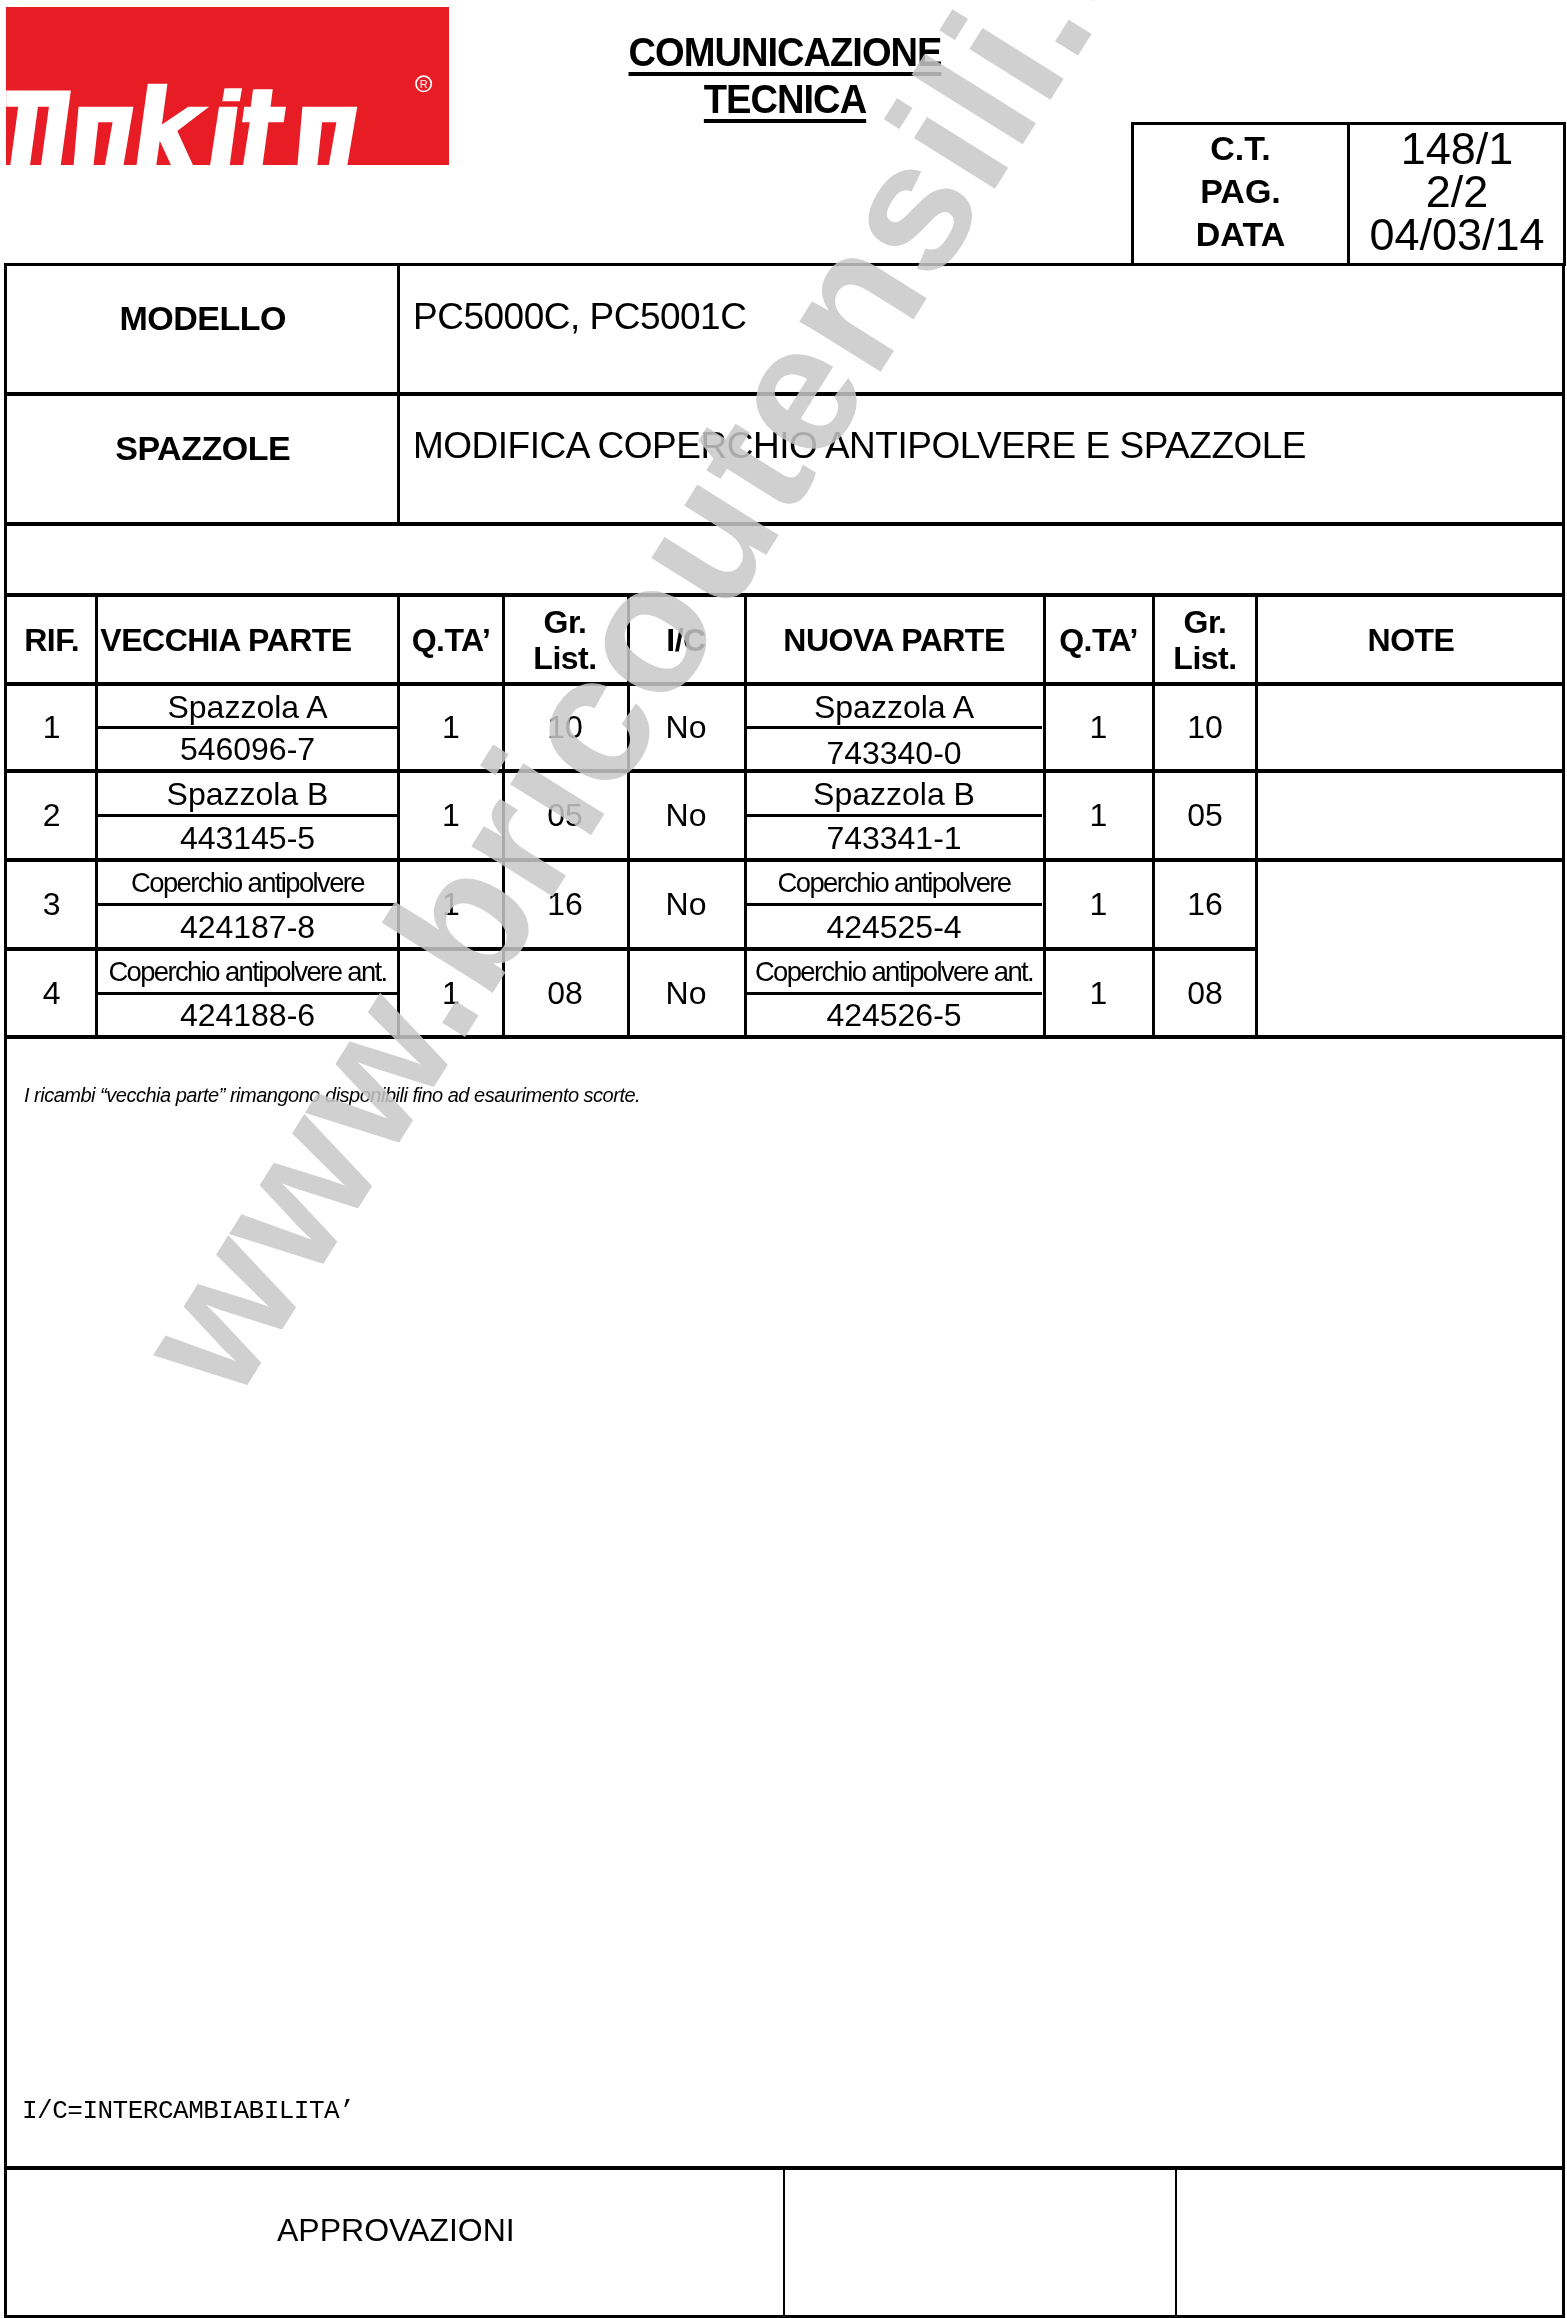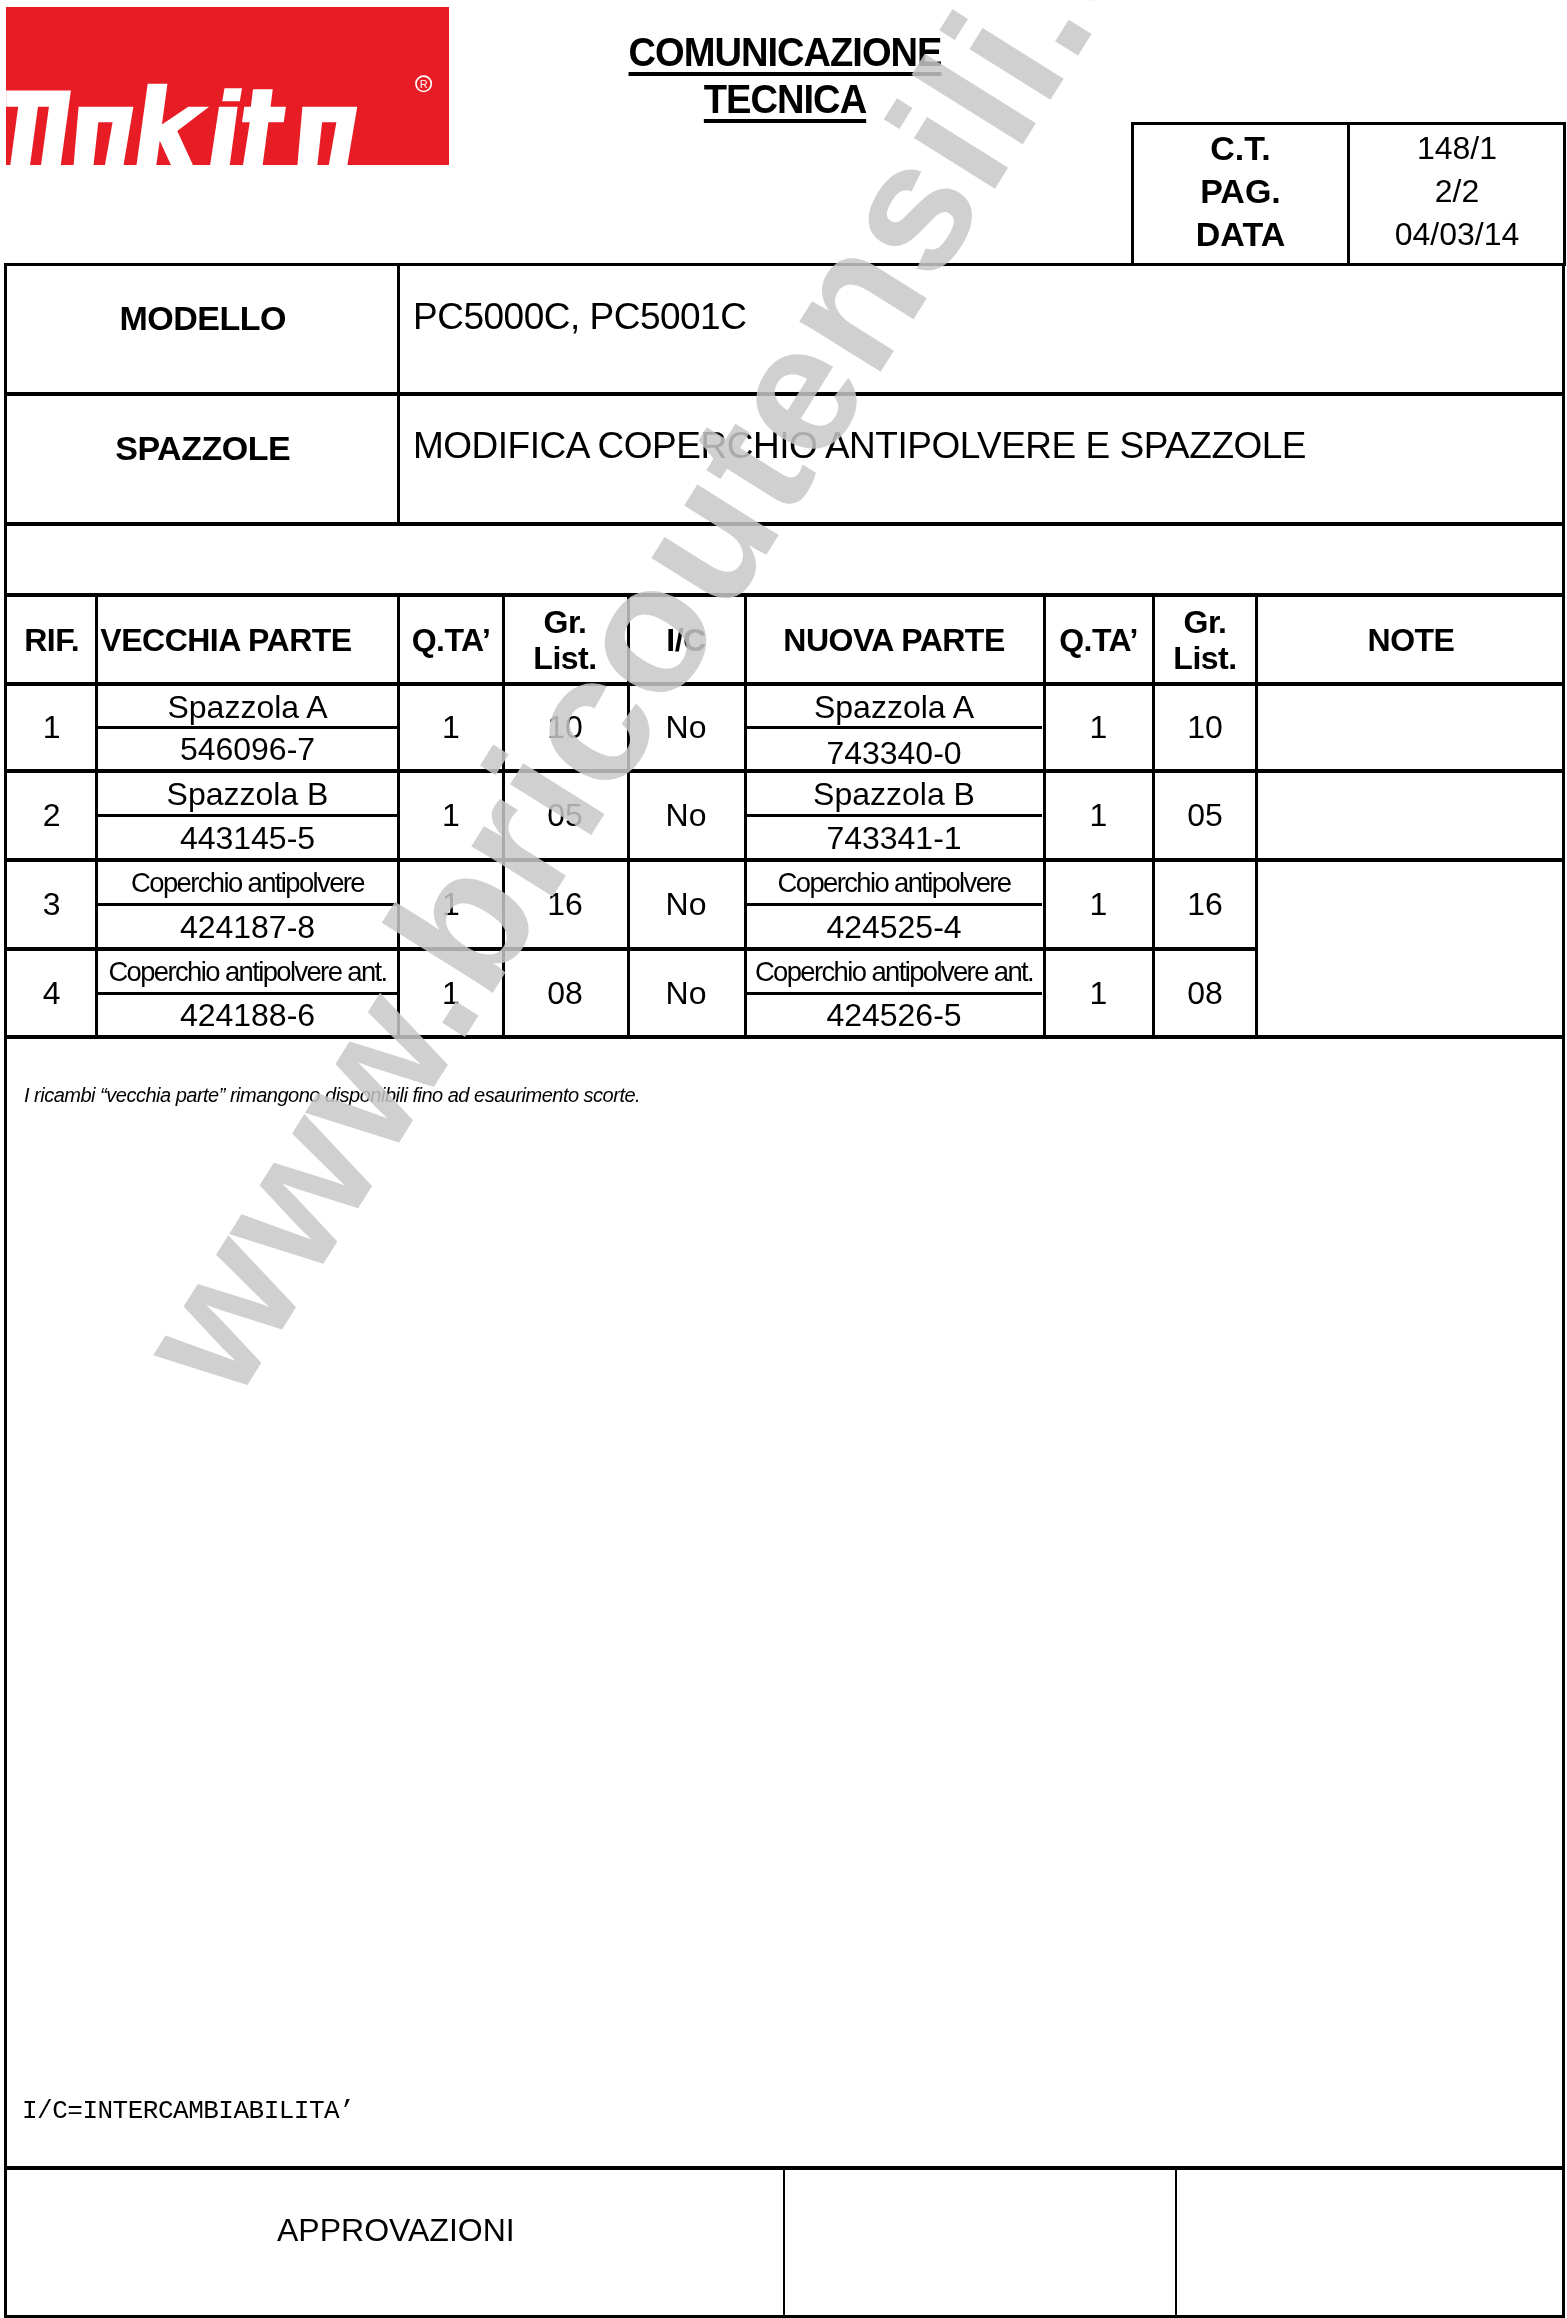--- a/index.html
+++ b/index.html
@@ -7,21 +7,21 @@
          font-family:"Liberation Sans", "DejaVu Sans", sans-serif; color:#000; }
   .abs { position:absolute; box-sizing:border-box; }
   .logo { left:5.5px; top:6.6px; width:443px; height:158px; background:#e81c24; overflow:hidden; }
   .logo svg { position:absolute; left:0; top:0; }
   .doc-title { left:527px; top:28.5px; width:516px; height:49px; font-weight:bold; font-size:41px;
                text-align:center; text-decoration:underline; text-decoration-thickness:3.8px;
                text-underline-offset:5.5px; letter-spacing:-1.1px; transform:scaleX(0.93); transform-origin:center; }
   .ct-box { left:1131px; top:122px; width:435px; height:144px; border:3.3px solid #000; border-bottom:none; }
   .ct-divider { left:1347px; top:122px; width:3.3px; height:144px; background:#000; }
   .ct-labels { left:1134px; top:127px; width:213px; text-align:center; font-weight:bold; font-size:34px; line-height:43px; }
-  .ct-values { left:1350px; top:127px; width:214px; text-align:center; font-size:32px; line-height:43px; }
+  .ct-values { left:1350px; top:127px; width:214px; text-align:center; font-size:45px; line-height:43px; }
   .frame { left:4.4px; top:263px; width:1561px; height:2055px; border:3.3px solid #000; }
   .hline { position:absolute; left:4.4px; width:1561px; height:3.8px; background:#000; }
   .vline { position:absolute; width:2.7px; background:#000; }
   .label-bold { position:absolute; font-weight:bold; font-size:34px; text-align:center; letter-spacing:-0.5px; }
   .value-text { position:absolute; font-size:37px; letter-spacing:-0.5px; }
   .th { position:absolute; font-weight:bold; font-size:32px; text-align:center; display:flex;
         align-items:center; justify-content:center; line-height:36px; letter-spacing:-0.5px; }
   .td { position:absolute; font-size:32px; text-align:center; display:flex; align-items:center; justify-content:center; }
   .td-small { font-size:27.4px; letter-spacing:-1.6px; }
   .subline { position:absolute; height:3.3px; background:#000; }

